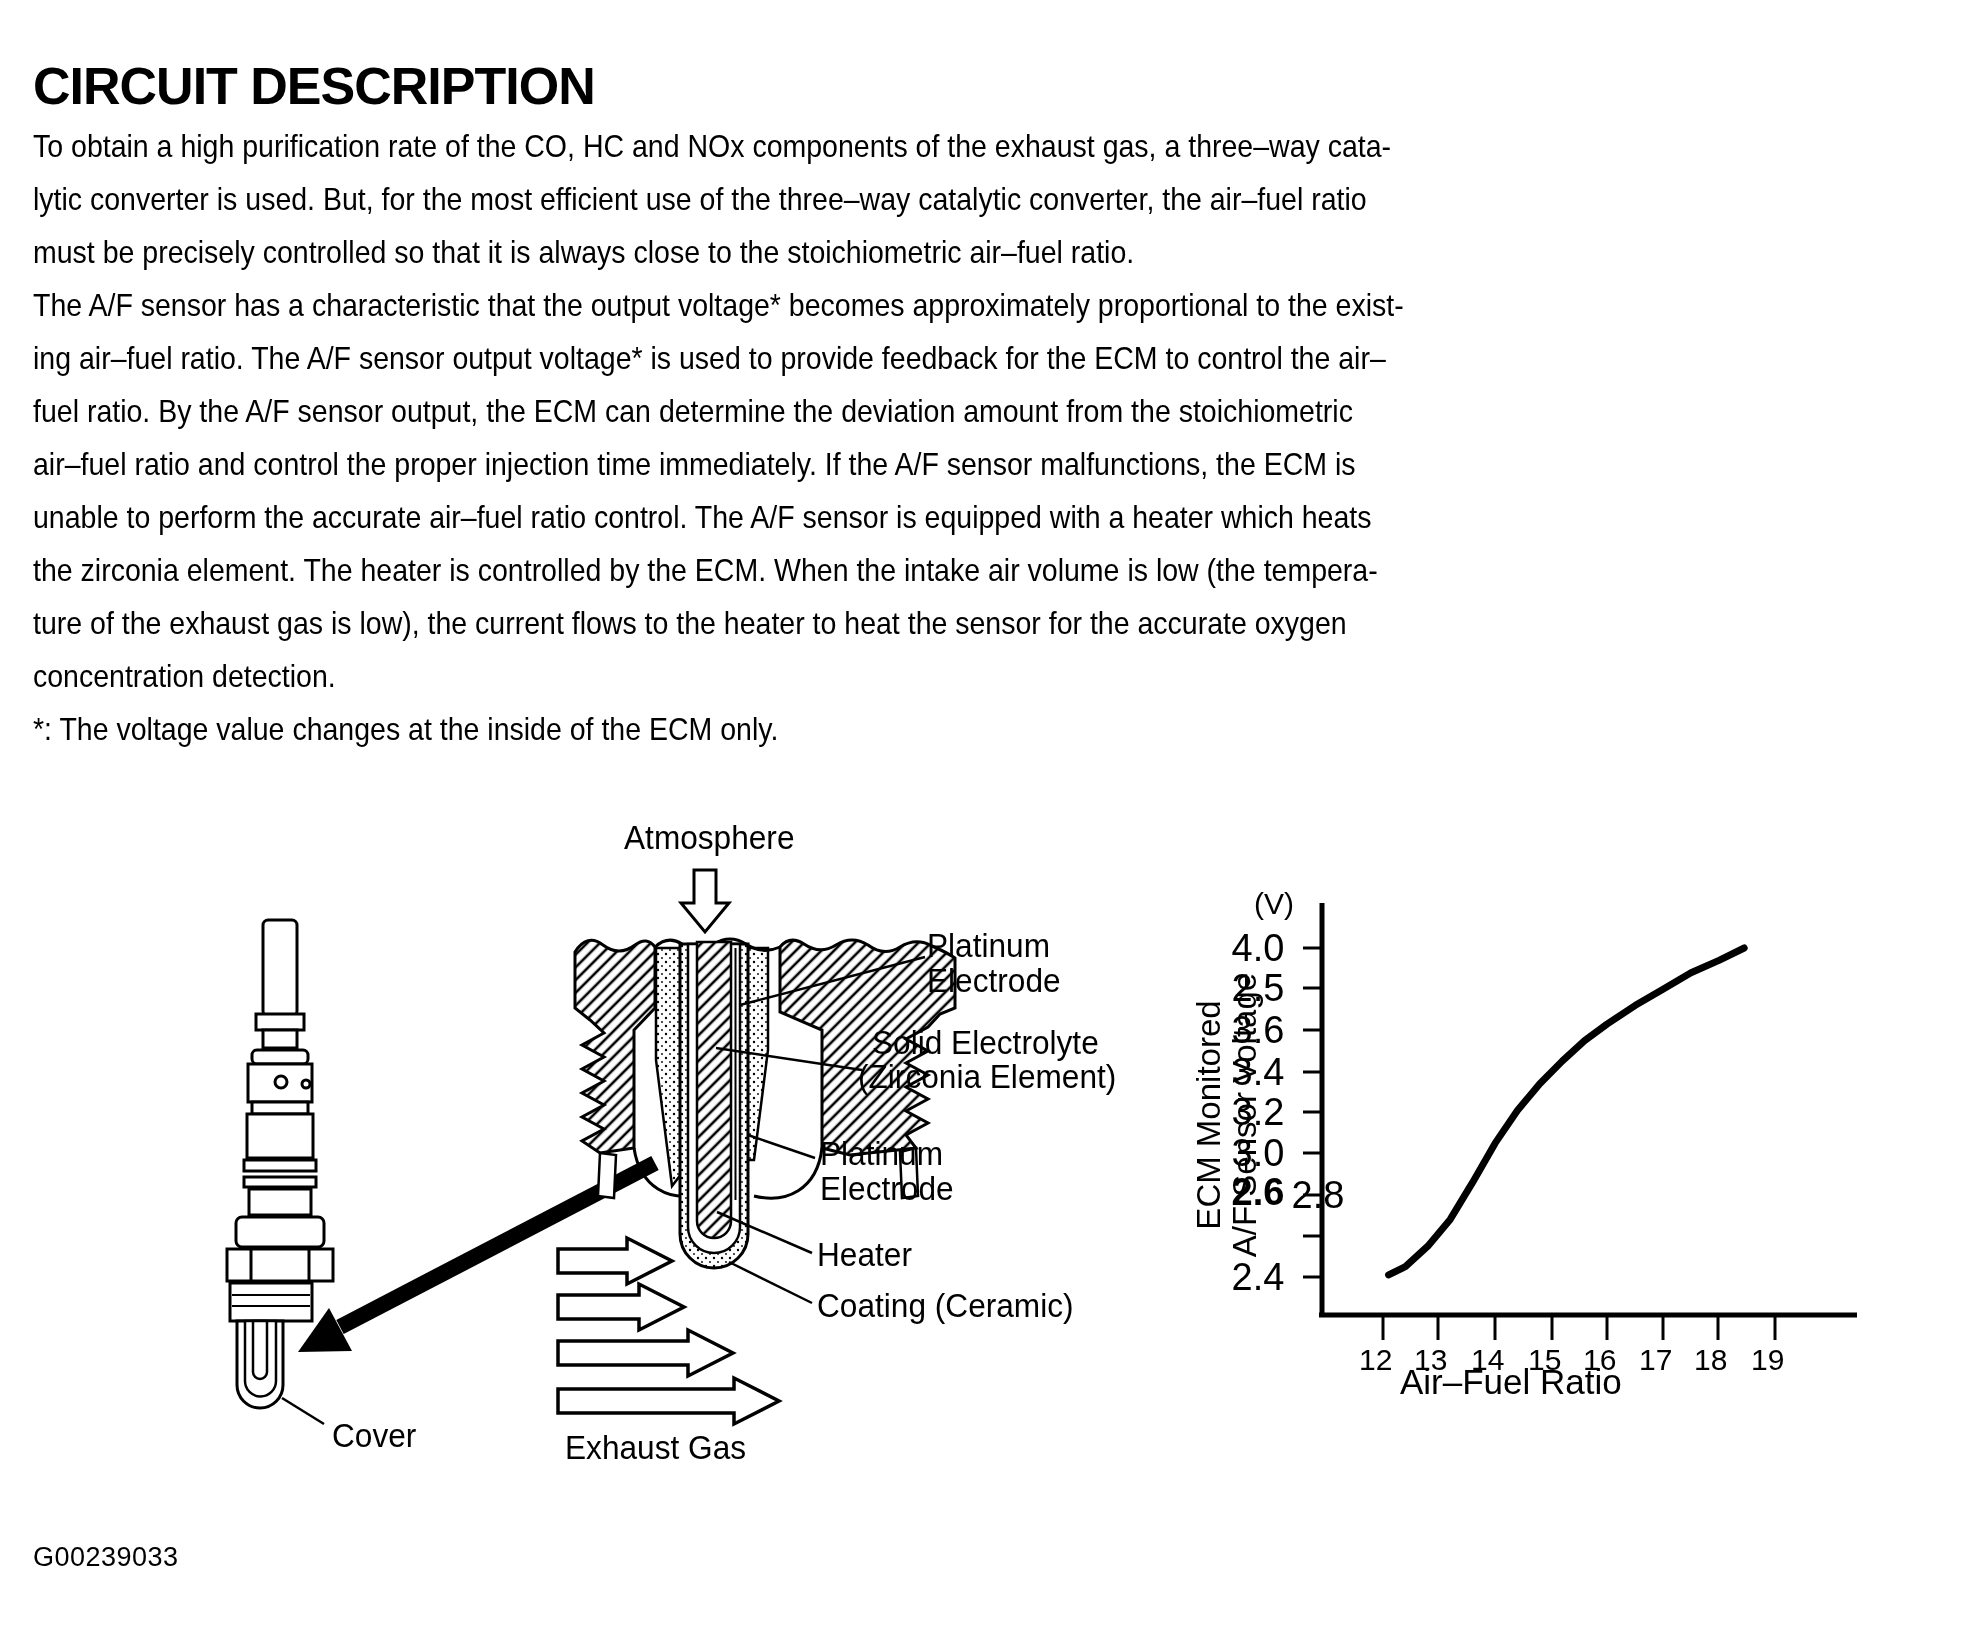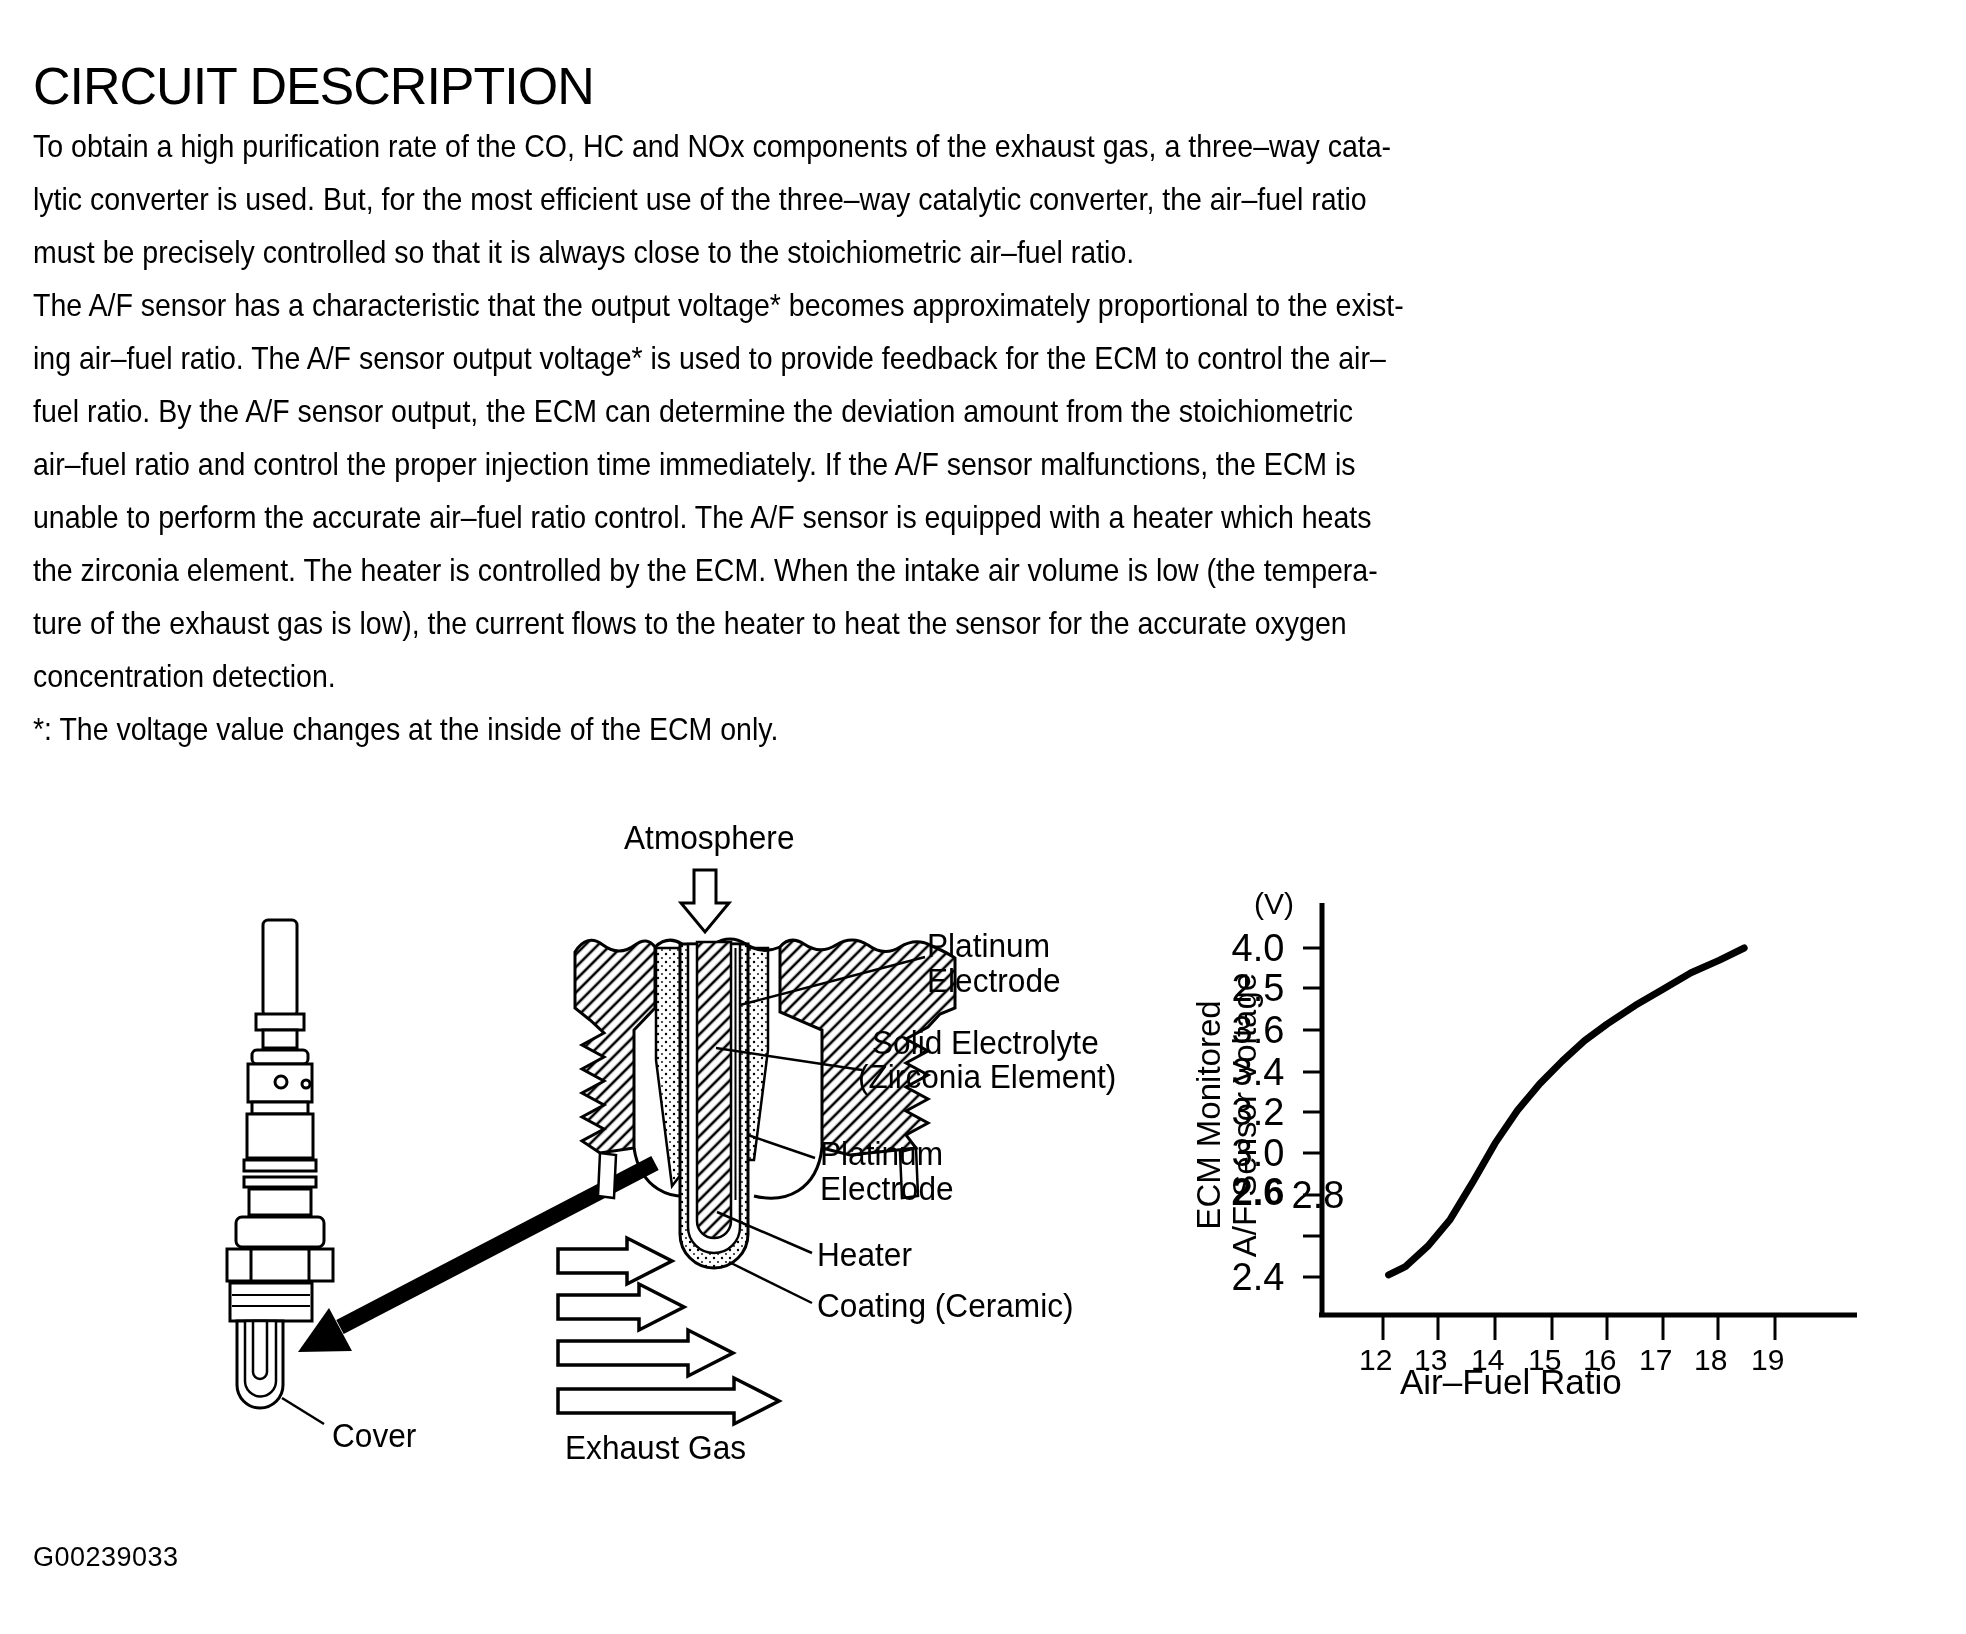--- a/index.html
+++ b/index.html
@@ -1,19 +1,19 @@
 <!DOCTYPE html>
 <html><head>
 <meta charset="utf-8">
 <style>
   html,body{margin:0;padding:0;background:#ffffff;}
   body{width:1966px;height:1634px;position:relative;overflow:hidden;
        font-family:"Liberation Sans",sans-serif;color:#000;}
   .abs{position:absolute;}
-  #doc-title{left:33px;top:56px;font-size:52px;font-weight:400;letter-spacing:-1px;white-space:nowrap;}
+  #doc-title{left:33px;top:56px;font-size:52px;font-weight:700;letter-spacing:-1px;white-space:nowrap;}
   #paragraph{left:33px;top:120px;}
   .para-line{height:53px;line-height:53px;font-size:31.5px;white-space:nowrap;
              transform:scaleX(0.905);transform-origin:0 50%;}
   .fig-label{font-size:34px;line-height:35px;white-space:nowrap;
              transform:scaleX(0.93);transform-origin:0 0;}
   #figure-svg{position:absolute;left:0;top:790px;}
   .tick-label-y{position:absolute;width:84px;text-align:center;font-size:38px;line-height:32px;}
   .tick-label-x{position:absolute;width:48px;text-align:left;font-size:30px;line-height:32px;}
   #v-unit{position:absolute;font-size:30px;line-height:32px;}
   #x-axis-title{position:absolute;left:1400px;top:1364px;width:320px;

